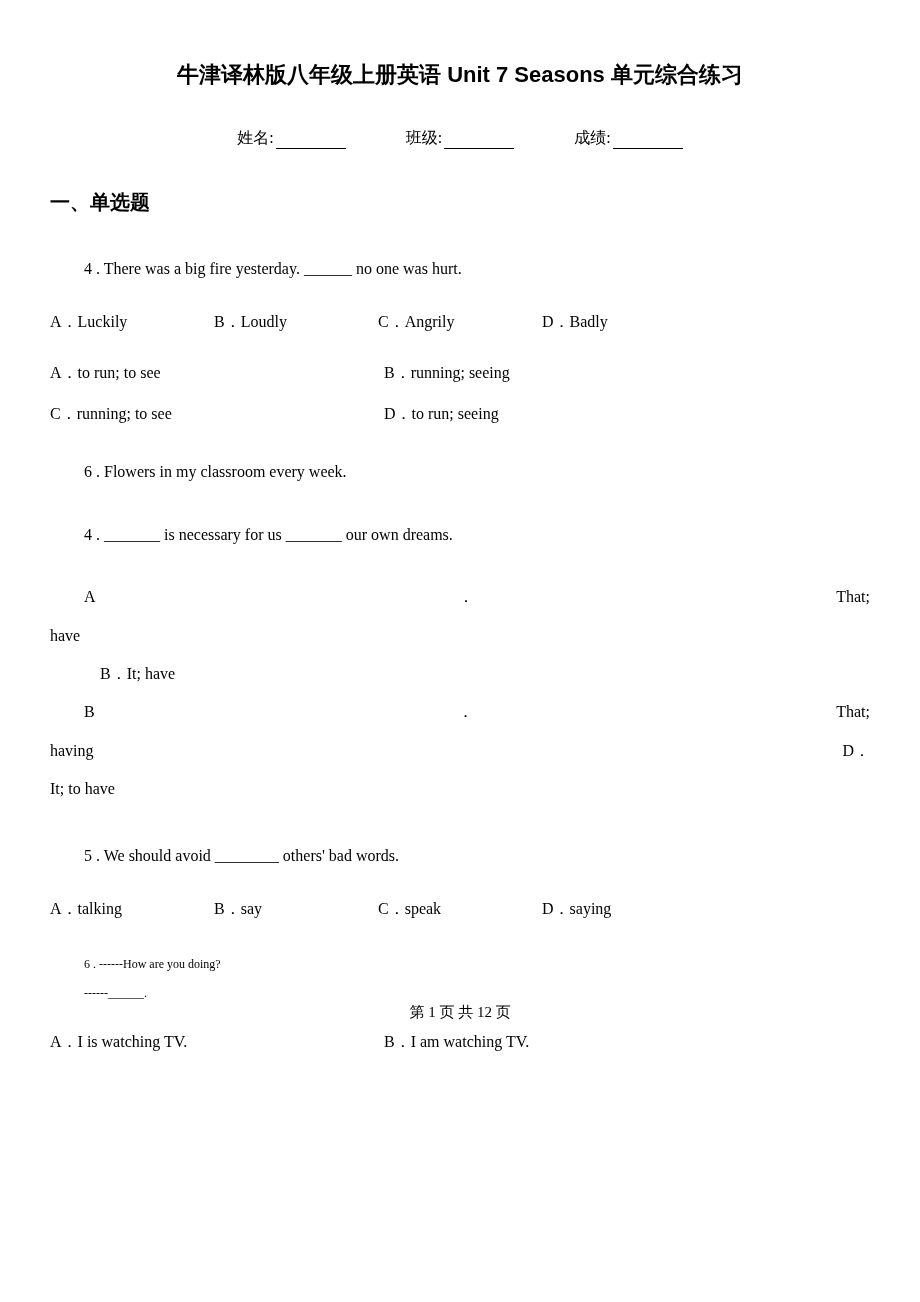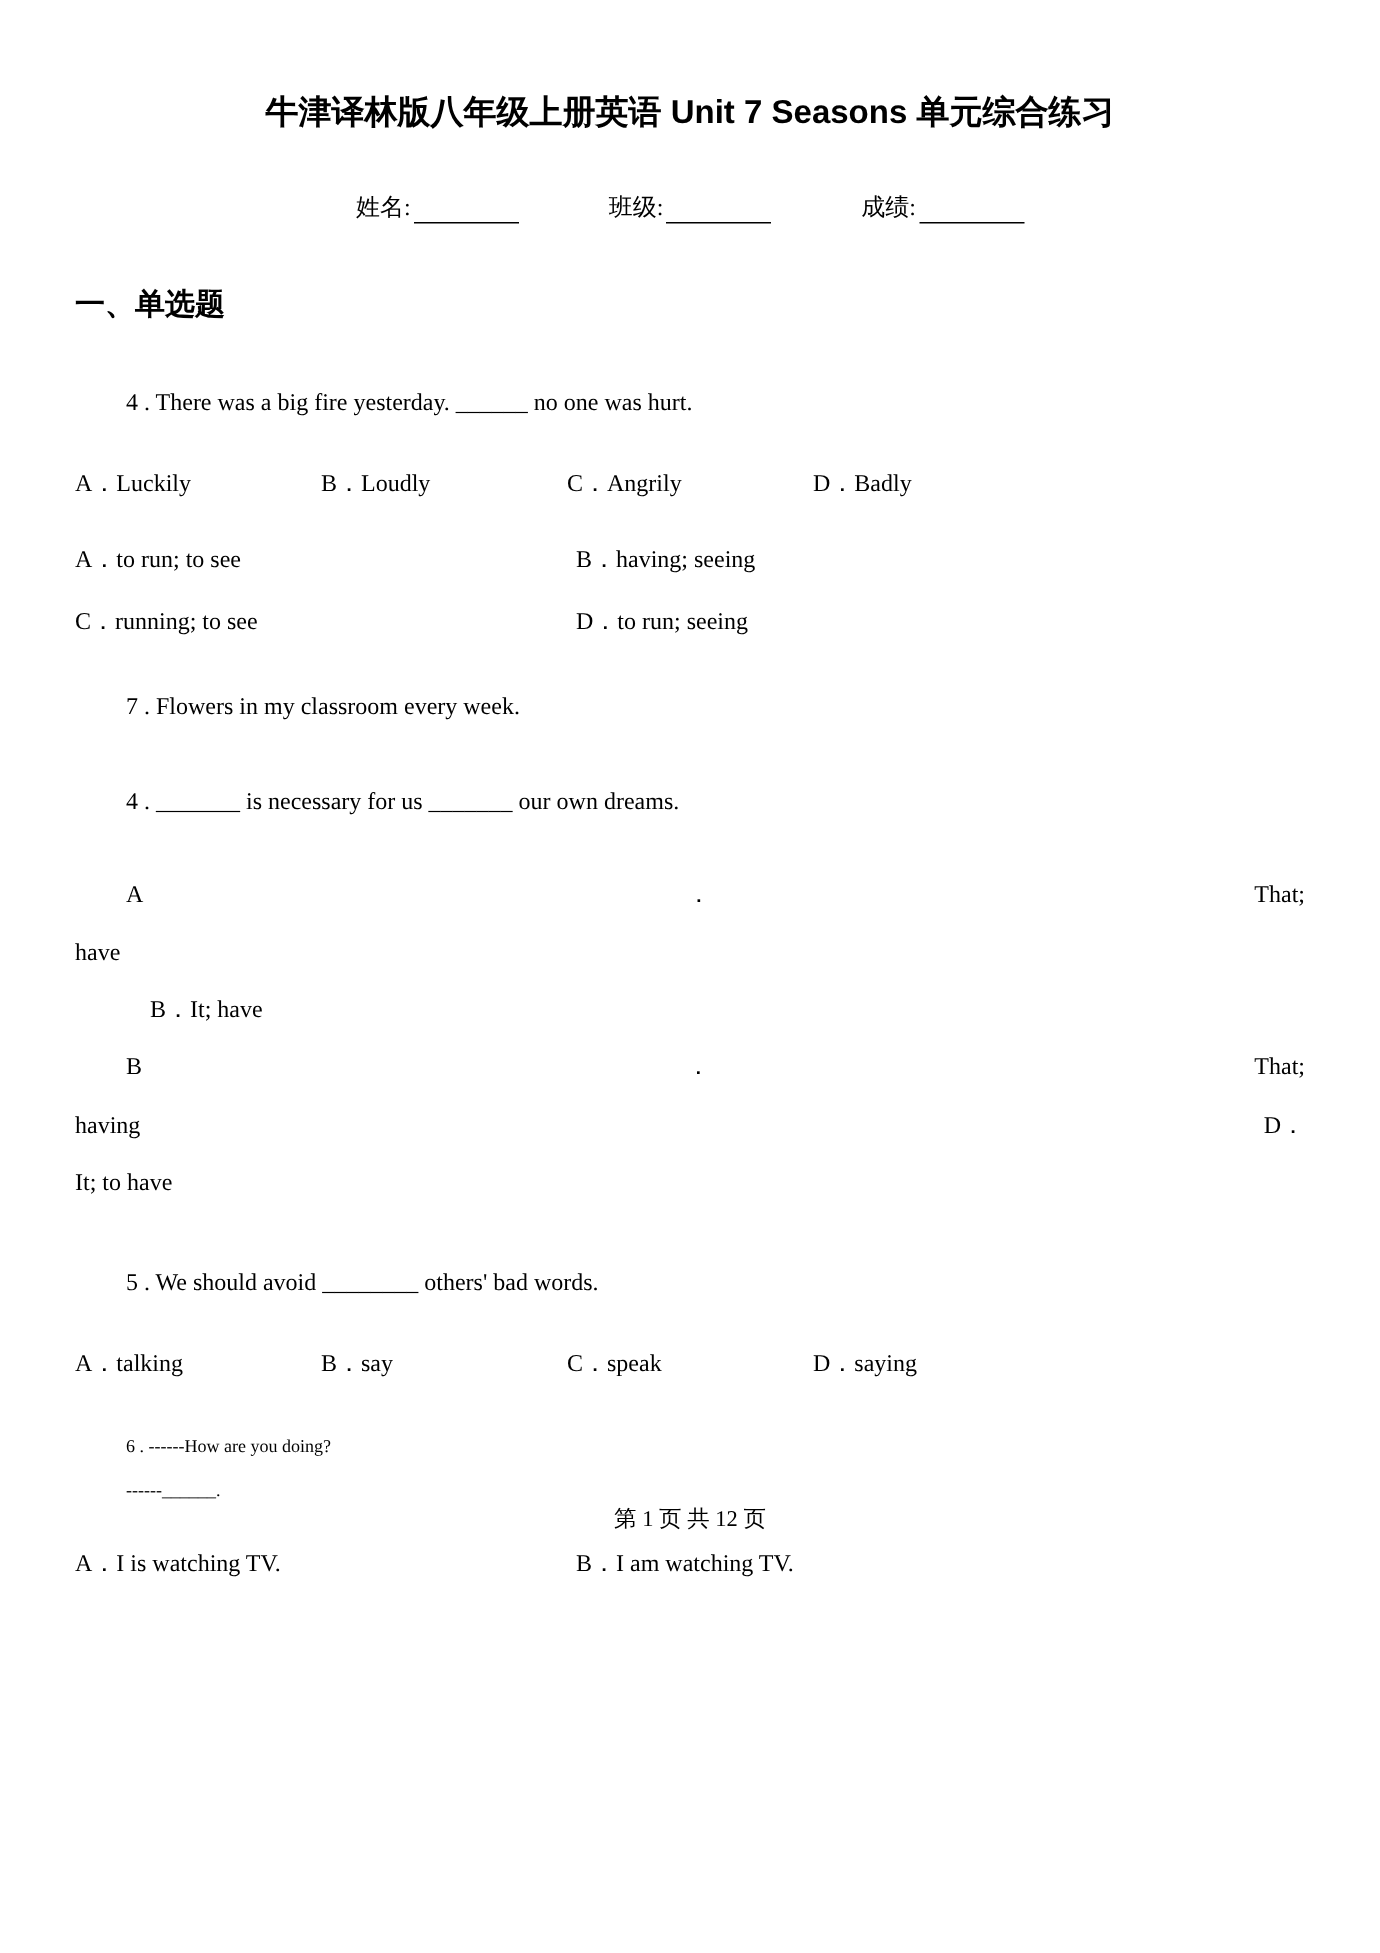--- a/index.html
+++ b/index.html
@@ -115,29 +115,29 @@
   <div class="options-4">
     <span class="opt">A．Luckily</span>
     <span class="opt">B．Loudly</span>
     <span class="opt">C．Angrily</span>
     <span class="opt">D．Badly</span>
   </div>
 
   <div class="options-2">
     <div class="row">
       <span class="opt">A．to run; to see</span>
-      <span class="opt">B．having; seeing</span>
+      <span class="opt">B．running; seeing</span>
     </div>
     <div class="row">
       <span class="opt">C．running; to see</span>
       <span class="opt">D．to run; seeing</span>
     </div>
   </div>
 
-  <div class="question">7 . Flowers in my classroom            every week.</div>
+  <div class="question">6 . Flowers in my classroom            every week.</div>
 
   <div class="question">4 . _______ is necessary for us _______ our own dreams.</div>
   <div class="q4-options">
     <div class="q4-line">
       <span style="padding-left:34px;">A</span>
       <span>．</span>
       <span>That;</span>
     </div>
     <div>have</div>
     <div style="padding-left:50px;">B．It; have</div>

